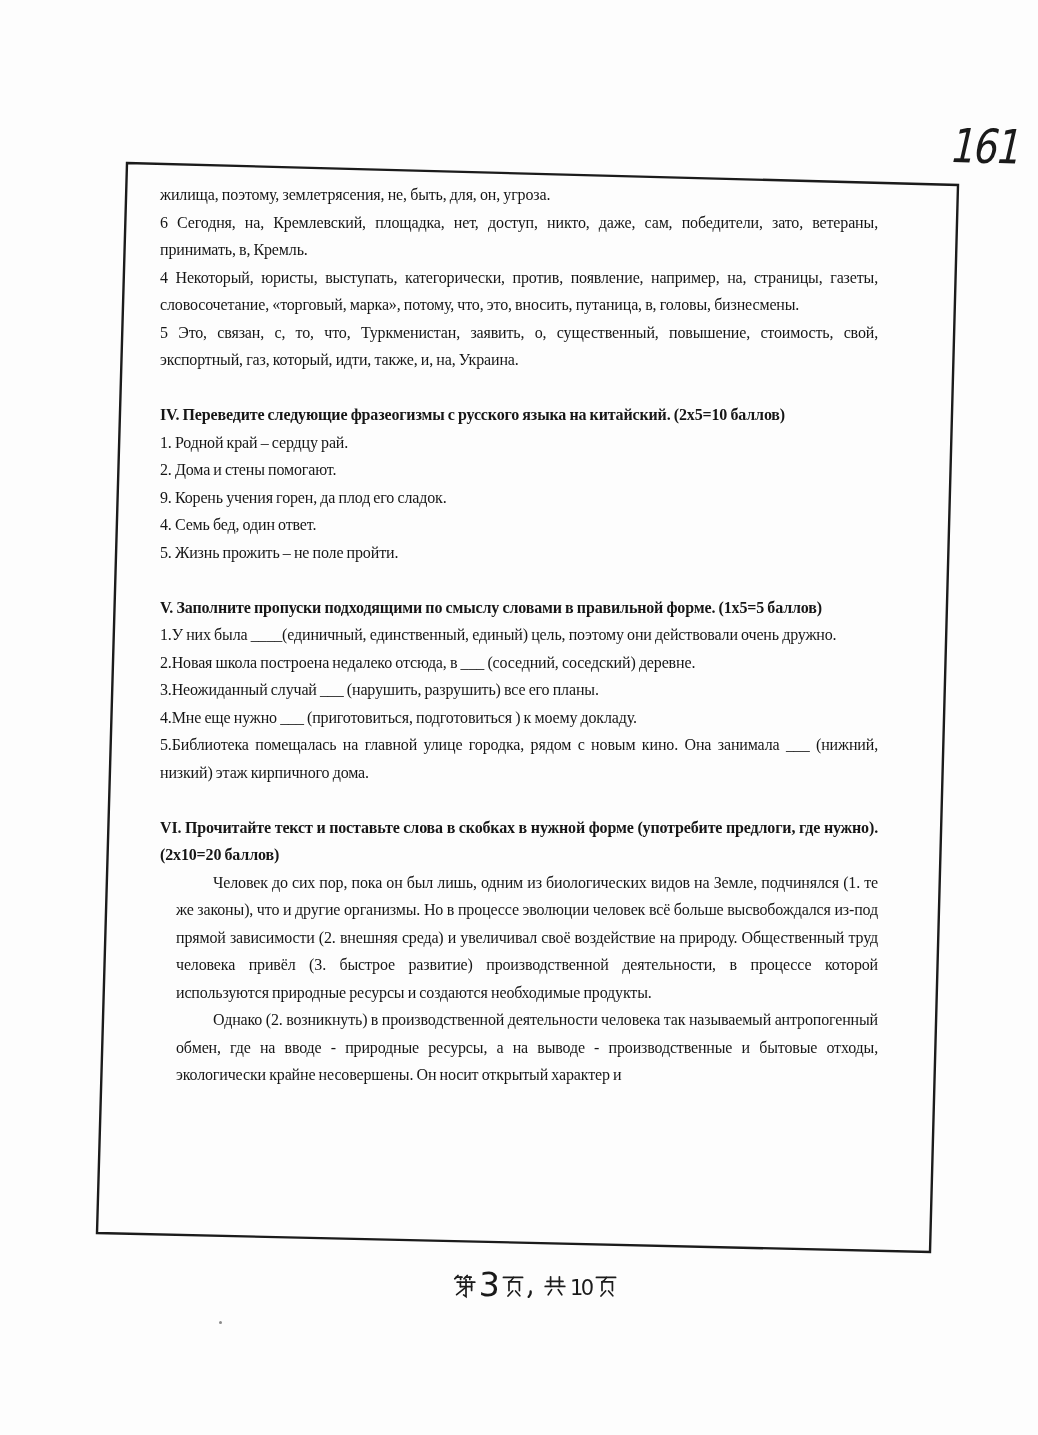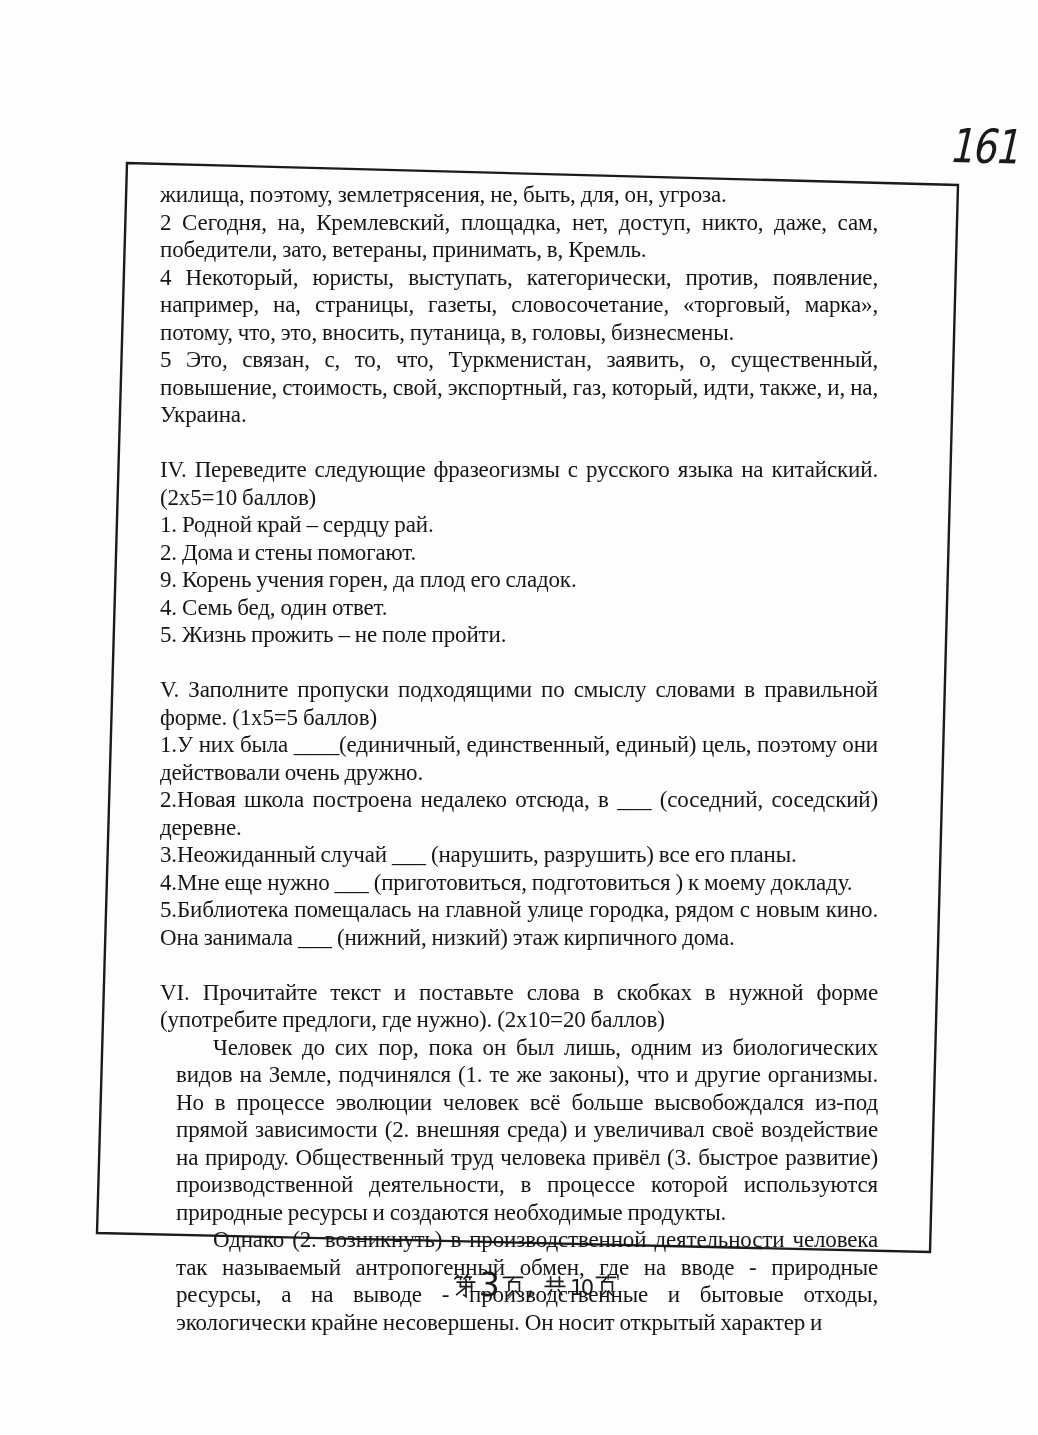--- a/index.html
+++ b/index.html
@@ -10,25 +10,25 @@
     font-family:"Liberation Serif","DejaVu Serif",serif;
     color:#161616;
     overflow:hidden;
   }
   .frame-svg {
     position:absolute; left:0; top:0; width:1038px; height:1435px;
     pointer-events:none;
   }
   .content {
     position:absolute; left:160px; top:181px; width:718px;
-    font-size:23px; line-height:27.5px;
+    font-size:16px; line-height:27.5px;
     text-align:justify; letter-spacing:-0.15px; word-spacing:-0.6px;
   }
   .content p { margin:0; }
-  .content p.heading { font-weight:normal; margin-top:27.5px; }
+  .content p.heading { font-weight:bold; margin-top:27.5px; }
   .content p.para { text-indent:37px;margin-left:16px; }
   .corner-number {
     position:absolute; left:946px; top:118px;
     font-family:"DejaVu Sans",sans-serif;
     font-size:47px; letter-spacing:-2px; color:#1a1a1a;
     transform:skewX(-12deg) scaleX(0.82) rotate(1deg);
     transform-origin:left bottom;
   }
   .footer {
     position:absolute; left:452px; top:1268px;
@@ -51,21 +51,21 @@
 <body>
 
 <div class="corner-number">161</div>
 
 <svg class="frame-svg" viewBox="0 0 1038 1435" xmlns="http://www.w3.org/2000/svg">
   <polygon points="127,163 958,185 930,1252 97,1233" fill="none" stroke="#1b1b1b" stroke-width="2.4"></polygon>
 </svg>
 
 <div class="content">
   <p>жилища, поэтому, землетрясения, не, быть, для, он, угроза.</p>
-  <p>2 Сегодня, на, Кремлевский, площадка, нет, доступ, никто, даже, сам, победители, зато, ветераны, принимать, в, Кремль.</p>
+  <p>6 Сегодня, на, Кремлевский, площадка, нет, доступ, никто, даже, сам, победители, зато, ветераны, принимать, в, Кремль.</p>
   <p>4 Некоторый, юристы, выступать, категорически, против, появление, например, на, страницы, газеты, словосочетание, «торговый, марка», потому, что, это, вносить, путаница, в, головы, бизнесмены.</p>
   <p>5 Это, связан, с, то, что, Туркменистан, заявить, о, существенный, повышение, стоимость, свой, экспортный, газ, который, идти, также, и, на, Украина.</p>
 
   <p class="heading">IV. Переведите следующие фразеогизмы с русского языка на китайский. (2x5=10 баллов)</p>
   <p>1. Родной край – сердцу рай.</p>
   <p>2. Дома и стены помогают.</p>
   <p>9. Корень учения горен, да плод его сладок.</p>
   <p>4. Семь бед, один ответ.</p>
   <p>5. Жизнь прожить – не поле пройти.</p>
 

